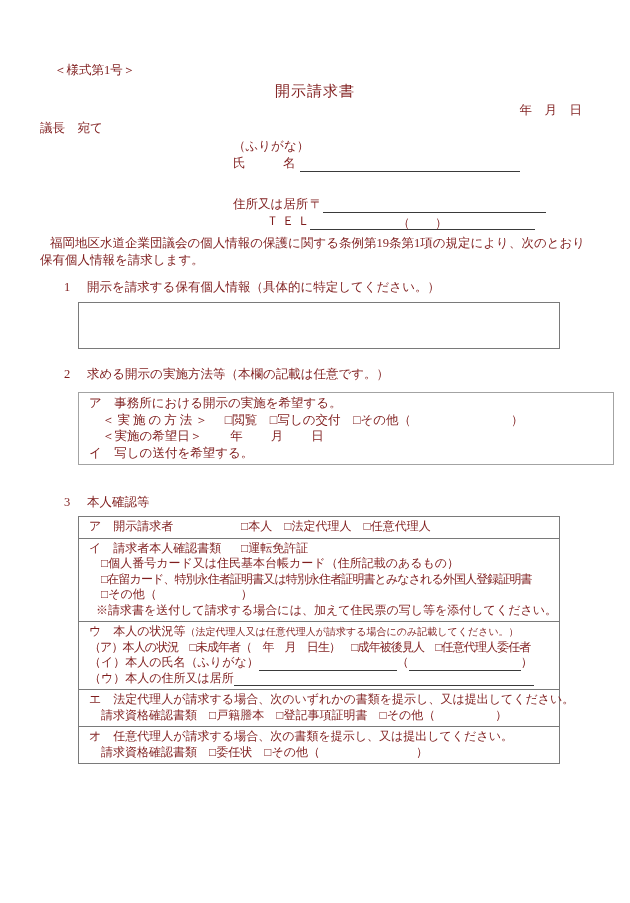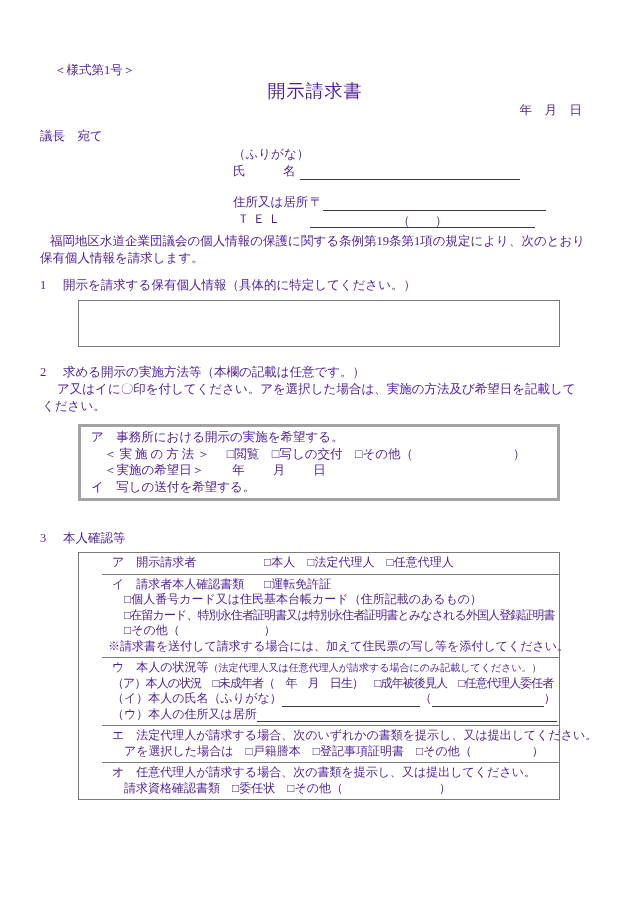--- a/index.html
+++ b/index.html
@@ -1,88 +1,87 @@
 <!DOCTYPE html>
 <html><head>
 <meta charset="utf-8">
 <style>
   html,body { margin:0; padding:0; background:#e8e8e8; }
   .page {
     position:relative;
     width:630px; height:903px;
     margin:0 auto;
     background:#ffffff;
-    color:#4c1d95;
+    color:#7f1d1d;
     font-family:"Liberation Serif","DejaVu Serif",serif;
     font-size:12.5px;
     line-height:17px;
     box-sizing:border-box;
     padding:62px 40px 0 40px;
     overflow:hidden;
   }
   .form-code { margin-left:14px; }
-  .doc-title { text-align:center; font-size:18px; line-height:19px; margin-top:3px; letter-spacing:1px; }
+  .doc-title { text-align:center; font-size:15px; line-height:19px; margin-top:3px; letter-spacing:1px; }
   .date-line { text-align:right; padding-right:8px; margin-top:1px; }
-  .addressee { margin-top:9px; }
+  .addressee { margin-top:1px; }
 
   .applicant { margin-left:193px; margin-top:1px; }
   .applicant .frow { white-space:nowrap; }
   .flabel { display:inline-block; width:77px; vertical-align:bottom; }
   .flabel.name { width:67px; }
-  .flabel.tel { padding-left:4px; box-sizing:border-box; }
+  .flabel.tel { padding-left:4px; box-sizing:border-box;text-align:right; }
   .u {
     display:inline-block;
     border-bottom:1px solid #3a3a3a;
     height:14px;
     vertical-align:bottom;
   }
   .u-name { width:220px; }
   .u-addr { width:223px; }
   .u-tel  { width:225px; text-align:center; }
-  .gap-row { margin-top:14px; }
+  .gap-row { margin-top:24px; }
 
   .intro { margin-top:5px; text-indent:10px; }
 
-  .sec-heading { margin-left:0; }
+  .sec-heading { margin-left:24px; }
   .sec-heading.s1 { margin-top:10px; }
   .sec-heading.s2 { margin-top:17px; }
   .sec-heading.s3 { margin-top:29px; }
   .sec-num { display:inline-block; width:23px; }
 
   .instruction { margin-left:2px; text-indent:15px; padding-right:2px; }
 
   .plainbox {
     margin:6px 0 0 38px;
     width:482px;
     height:47px;
     border:1px solid #7a7a7a;
     box-sizing:border-box;
   }
 
   .box2 {
     margin:9px 0 0 38px;
-    width:482px;
-    border:3px solid #a3a3a3;
+    width:536px;
+    border:1px solid #a3a3a3;
     box-sizing:border-box;
     padding:2px 4px 3px 10px;
     line-height:16.5px;
   }
   .box2 .indent { padding-left:13px; white-space:nowrap; }
   .mlabel { letter-spacing:3px; }
   .mopts { margin-left:14px;text-align:center; }
   .dval { margin-left:28px; letter-spacing:1px; }
 
   .box3 {
     margin:5px 0 0 38px;
     width:482px;
     border:1px solid #7a7a7a;
     box-sizing:border-box;
     font-size:12px;
     line-height:15.5px;
-    padding-left:23px;
   }
   .box3 .row { padding:2px 2px 3px 10px; border-top:1px solid #7a7a7a; }
   .box3 .row:first-child { border-top:none; }
   .box3 .line { white-space:nowrap; }
   .rlabel { display:inline-block; width:152px; }
   .cbline { margin-left:12px; }
   .note-line { margin-left:-4px;text-align:right; }
   .small-note { font-size:10px; }
   .squeeze { letter-spacing:-0.9px; }
   .u2 { display:inline-block; border-bottom:1px solid #3a3a3a; height:12px; vertical-align:bottom; }
@@ -116,21 +115,20 @@
   <div class="intro">福岡地区水道企業団議会の個人情報の保護に関する条例第19条第1項の規定により、次のとおり保有個人情報を請求します。</div>
 
   <div class="sec-heading s1">
     <span class="sec-num">1</span><span>開示を請求する保有個人情報（具体的に特定してください。）</span>
   </div>
   <div class="plainbox"></div>
 
   <div class="sec-heading s2">
     <span class="sec-num">2</span><span>求める開示の実施方法等（本欄の記載は任意です。）</span>
   </div>
-  <div class="instruction">ア又はイに〇印を付してください。アを選択した場合は、実施の方法及び希望日を記載してください。</div>
 
   <div class="box2">
     <div class="line">ア　事務所における開示の実施を希望する。</div>
     <div class="indent">
       <span class="mlabel">＜実施の方法＞</span><span class="mopts">□閲覧　□写しの交付　□その他（　　　　　　　　）</span>
     </div>
     <div class="indent">
       <span>＜実施の希望日＞</span><span class="dval">年　　月　　日</span>
     </div>
     <div class="line">イ　写しの送付を希望する。</div>
@@ -166,21 +164,21 @@
       <div class="line">
         <span>（イ）本人の氏名（ふりがな）</span><span class="u2 u2-a"></span><span>（</span><span class="u2 u2-b"></span><span>）</span>
       </div>
       <div class="line">
         <span>（ウ）本人の住所又は居所</span><span class="u2 u2-c"></span>
       </div>
     </div>
 
     <div class="row">
       <div class="line">エ　法定代理人が請求する場合、次のいずれかの書類を提示し、又は提出してください。</div>
-      <div class="line cbline">アを選択した場合は　□戸籍謄本　□登記事項証明書　□その他（　　　　　）</div>
+      <div class="line cbline">請求資格確認書類　□戸籍謄本　□登記事項証明書　□その他（　　　　　）</div>
     </div>
 
     <div class="row">
       <div class="line">オ　任意代理人が請求する場合、次の書類を提示し、又は提出してください。</div>
       <div class="line cbline">請求資格確認書類　□委任状　□その他（　　　　　　　　）</div>
     </div>
 
   </div>
 
 </div>

